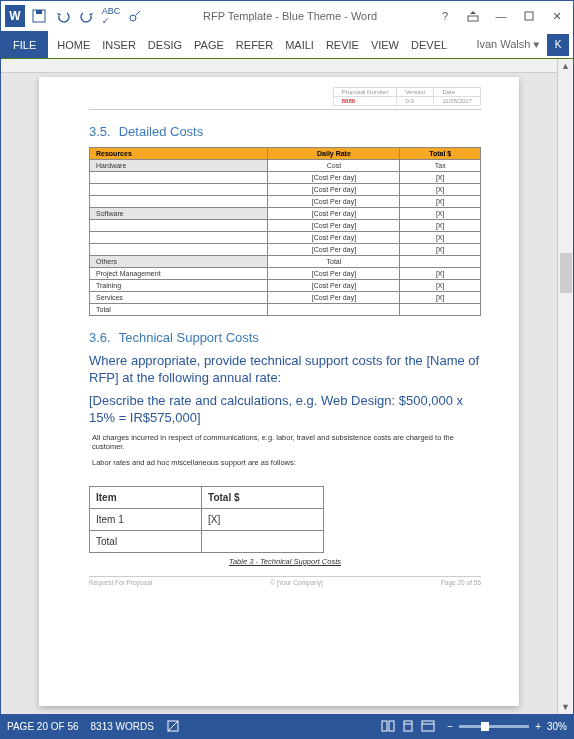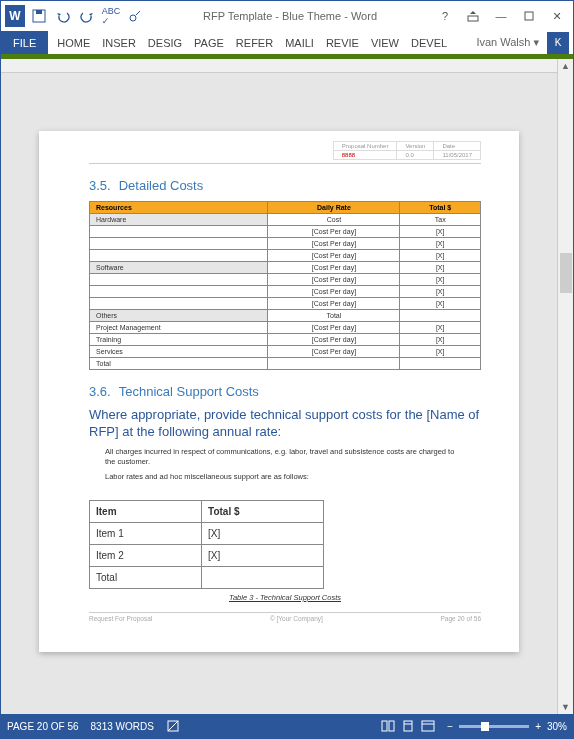--- a/index.html
+++ b/index.html
@@ -4,48 +4,48 @@
 <style>
 * { box-sizing: border-box; margin: 0; padding: 0; font-family: "Segoe UI", Tahoma, sans-serif; }
 body { width: 574px; height: 739px; overflow: hidden; background: #fff; border: 1px solid #2b579a; display: flex; flex-direction: column; }
 .titlebar { height: 30px; background: #fff; display: flex; align-items: center; font-size: 11px; color: #444; }
 .titlebar .qat { display: flex; align-items: center; gap: 4px; padding: 0 4px; }
 .qat-icon { width: 20px; height: 20px; display: flex; align-items: center; justify-content: center; }
 .w-icon { width: 22px; height: 22px; background: #2b579a; color: #fff; display: flex; align-items: center; justify-content: center; font-weight: bold; font-size: 12px; }
 .titlebar .title { flex: 1; text-align: center; color: #666; white-space: nowrap; overflow: hidden; }
 .titlebar .winctrl { display: flex; padding-right: 2px; }
 .winctrl div { width: 28px; height: 20px; display: flex; align-items: center; justify-content: center; font-size: 11px; color: #555; cursor: default; }
-.ribbon-tabs { height: 28px; display: flex; align-items: center; border-bottom: 5px solid #4d7c0f; font-size: 11px; }
+.ribbon-tabs { height: 28px; display: flex; align-items: center; border-bottom: 1px solid #4d7c0f; font-size: 11px; }
 .ribbon-tabs .file { background: #2b579a; color: #fff; padding: 6px 12px; font-size: 11px; height: 100%; display: flex; align-items: center; }
 .ribbon-tabs .tabs { display: flex; gap: 2px; padding-left: 4px; flex: 1; overflow: hidden; align-items: flex-end; }
 .ribbon-tabs .tab { padding: 6px 5px; color: #444; white-space: nowrap; }
 .ribbon-tabs .user { color: #666; padding: 0 4px; white-space: nowrap; }
 .ribbon-tabs .collapse { width: 22px; height: 22px; background: #2b579a; color: #fff; display: flex; align-items: center; justify-content: center; margin: 0 4px; font-size: 10px; }
 .workspace { flex: 1; background: #e6e6e6; display: flex; overflow: hidden; position: relative; }
 .ruler-top { position: absolute; top: 0; left: 0; right: 16px; height: 14px; background: #f0f0f0; border-bottom: 1px solid #ccc; }
-.page-area { flex: 1; overflow: auto; padding: 18px 16px 8px 16px; display: flex; justify-content: center; align-items: center; }
+.page-area { flex: 1; overflow: auto; padding: 18px 16px 8px 16px; display: flex; justify-content: center; }
 .scrollbar-right { width: 16px; background: #f0f0f0; border-left: 1px solid #ccc; display: flex; flex-direction: column; align-items: center; justify-content: space-between; padding: 2px 0; }
 .scrollbar-right .arrow { font-size: 9px; color: #666; }
 .scrollbar-right .track { flex: 1; width: 12px; background: #f0f0f0; position: relative; margin: 2px 0; }
 .scrollbar-right .thumb { position: absolute; top: 180px; width: 12px; height: 40px; background: #cdcdcd; }
 .page { width: 480px; background: #fff; box-shadow: 0 2px 6px rgba(0,0,0,0.25); padding: 10px 38px 30px 50px; font-size: 8px; color: #333; }
 .page h2 { color: #3a7ab8; font-weight: normal; font-size: 13px; margin: 14px 0 8px 0; }
 .page h2 .num { margin-right: 8px; }
 .headerinfo { display: flex; justify-content: flex-end; margin-bottom: 2px; }
 .headerinfo table { border-collapse: collapse; font-size: 6px; color: #999; }
 .headerinfo td { border: 1px solid #ddd; padding: 1px 8px; }
 .hr { border-top: 1px solid #ccc; margin: 3px 0 0 0; }
 .costs { width: 100%; border-collapse: collapse; font-size: 7px; margin-top: 4px; }
 .costs th { background: #f7a823; color: #000; border: 1px solid #888; padding: 2px 6px; font-weight: bold; text-align: center; }
 .costs th:first-child { text-align: left; }
 .costs td { border: 1px solid #888; padding: 2px 6px; height: 12px; }
 .costs td.c { text-align: center; }
 .costs tr.sub td:first-child { background: #e6e6e6; }
 .note { font-size: 13px; color: #2b579a; margin: 6px 0; line-height: 1.3; }
-.body-text { font-size: 7.5px; margin: 6px 16px; line-height: 1.3; }
+.body-text { font-size: 7.5px; margin: 6px 3px; line-height: 1.3; }
 .support { width: 60%; border-collapse: collapse; font-size: 10px; margin-top: 18px; }
 .support th, .support td { border: 1px solid #888; padding: 5px 6px; text-align: left; background: #fff; }
 .caption { text-align: center; font-style: italic; font-size: 7.5px; margin-top: 4px; text-decoration: underline; }
 .page-footer { border-top: 1px solid #ccc; display: flex; justify-content: space-between; font-size: 6.5px; color: #aaa; margin-top: 10px; padding-top: 2px; }
 .statusbar { height: 24px; background: #2b579a; color: #fff; display: flex; align-items: center; font-size: 10px; padding: 0 6px; gap: 12px; }
 .statusbar .spacer { flex: 1; }
 .statusbar .views { display: flex; gap: 6px; }
 .statusbar .zoom { display: flex; align-items: center; gap: 6px; }
 .zoom-track { width: 70px; height: 3px; background: #9ab3d6; position: relative; }
 .zoom-thumb { position: absolute; left: 22px; top: -3px; width: 8px; height: 9px; background: #fff; }
@@ -218,35 +218,32 @@
         <tr>
               <td>Total</td>
               <td class="c"></td>
               <td class="c"></td>
             </tr>
       </tbody>
         </table>
 
       <h2><span class="num">3.6.</span><span>Technical Support Costs</span></h2>
       <p class="note">Where appropriate, provide technical support costs for the [Name of RFP] at the following annual rate:</p>
+      <p class="note">[Describe the rate and calculations, e.g. Web Design: $500,000 x 15% = IR$575,000]</p>
       <p class="body-text">All charges incurred in respect of communications, e.g. labor, travel and subsistence costs are charged to the customer.</p>
       <p class="body-text">Labor rates and ad hoc miscellaneous support are as follows:</p>
 
       <table class="support">
         <tbody>
             <tr>
               <th>Item</th>
               <th>Total $</th>
             </tr>
         <tr>
               <td>Item 1</td>
-              <td>[X]</td>
-            </tr>
-        <tr>
-              <td>Item 2</td>
               <td>[X]</td>
             </tr>
         <tr>
               <td>Total</td>
               <td></td>
             </tr>
       </tbody>
         </table>
       <div class="caption">Table 3 - Technical Support Costs</div>
 

